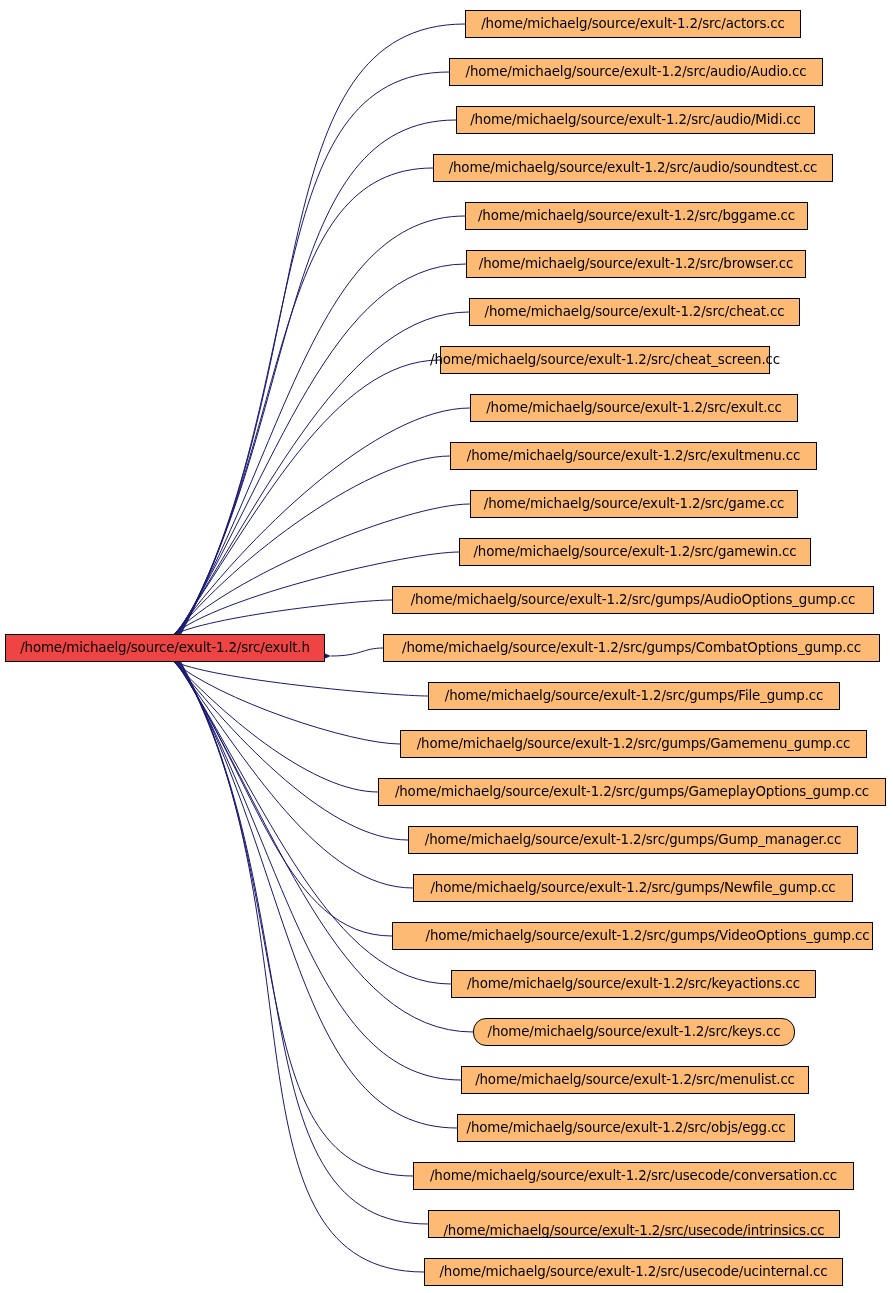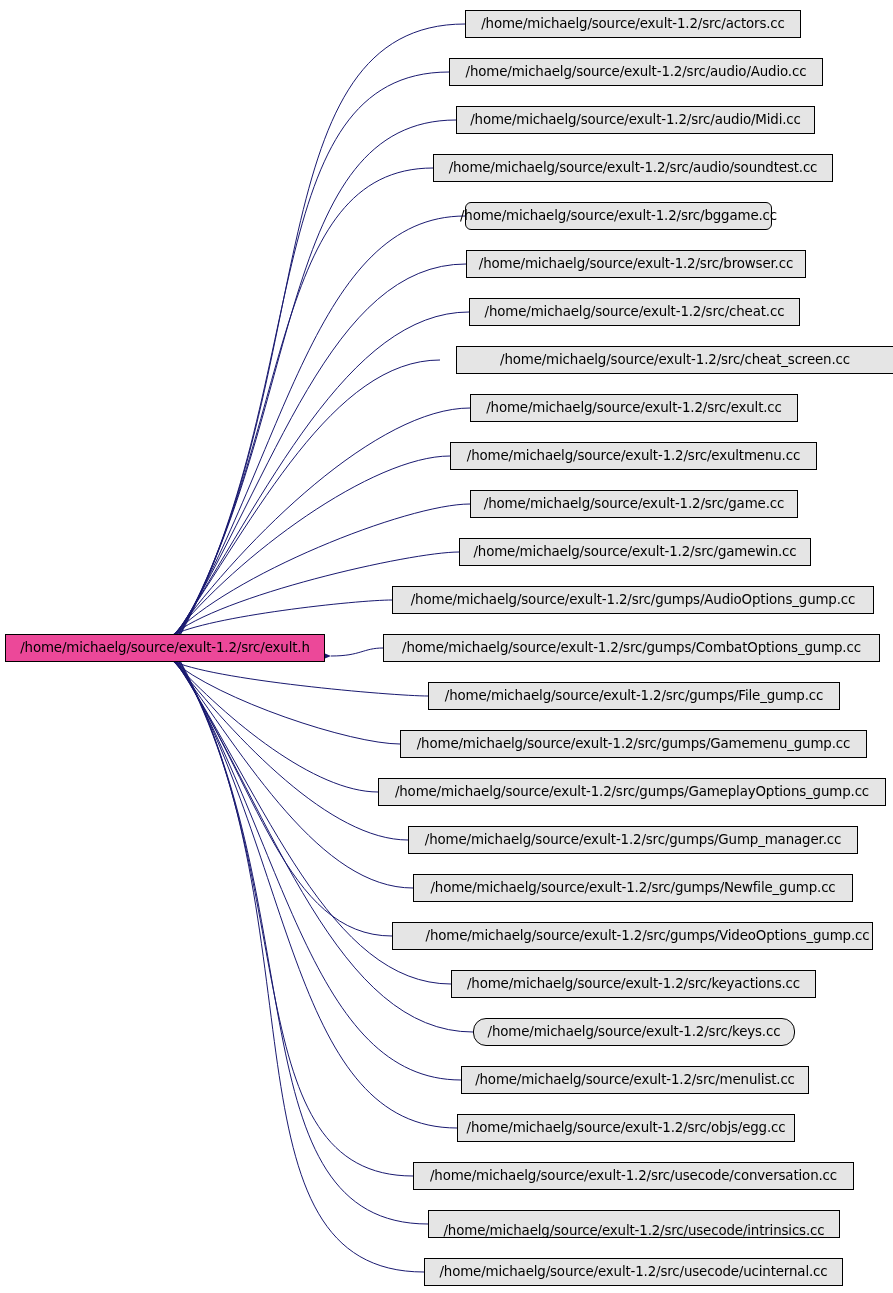--- a/index.html
+++ b/index.html
@@ -21,34 +21,34 @@
     left: 0;
     top: 0;
     width: 893px;
     height: 1293px;
     pointer-events: none;
   }
   .node {
     position: absolute;
     box-sizing: border-box;
     border: 1px solid #000000;
-    background: #e5e5e5;
+    background: #fdba74;
     color: #000000;
     font-size: 13.4px;
     line-height: 1;
     height: 28px;
     display: flex;
     align-items: center;
     justify-content: center;
     white-space: nowrap;
     padding: 0 9px;
     letter-spacing: -0.15px;
   }
   .node.root {
-    background: #ec4899;
+    background: #ef4444;
     border: 1px solid #000000;
   }
   .node-label {
     display: block;
     white-space: nowrap;
   }
 </style>
 </head>
 <body>
 
@@ -118,30 +118,30 @@
       </div>
       <div class="node" style="left: 449px; top: 58px; width: 374px;">
         <span class="node-label">/home/michaelg/source/exult-1.2/src/audio/Audio.cc</span>
       </div>
       <div class="node" style="left: 456px; top: 106px; width: 359px;">
         <span class="node-label">/home/michaelg/source/exult-1.2/src/audio/Midi.cc</span>
       </div>
       <div class="node" style="left: 433px; top: 154px; width: 400px;">
         <span class="node-label">/home/michaelg/source/exult-1.2/src/audio/soundtest.cc</span>
       </div>
-      <div class="node" style="left: 465px; top: 202px; width: 307px; border-radius: 6px;">
+      <div class="node" style="left: 465px; top: 202px; width: 343px;">
         <span class="node-label">/home/michaelg/source/exult-1.2/src/bggame.cc</span>
       </div>
       <div class="node" style="left: 466px; top: 250px; width: 340px;">
         <span class="node-label">/home/michaelg/source/exult-1.2/src/browser.cc</span>
       </div>
       <div class="node" style="left: 469px; top: 298px; width: 331px;">
         <span class="node-label">/home/michaelg/source/exult-1.2/src/cheat.cc</span>
       </div>
-      <div class="node" style="left: 456px; top: 346px; width: 438px;">
+      <div class="node" style="left: 440px; top: 346px; width: 330px;">
         <span class="node-label">/home/michaelg/source/exult-1.2/src/cheat_screen.cc</span>
       </div>
       <div class="node" style="left: 470px; top: 394px; width: 328px;">
         <span class="node-label">/home/michaelg/source/exult-1.2/src/exult.cc</span>
       </div>
       <div class="node" style="left: 450px; top: 442px; width: 367px;">
         <span class="node-label">/home/michaelg/source/exult-1.2/src/exultmenu.cc</span>
       </div>
       <div class="node" style="left: 470px; top: 490px; width: 328px;">
         <span class="node-label">/home/michaelg/source/exult-1.2/src/game.cc</span>

